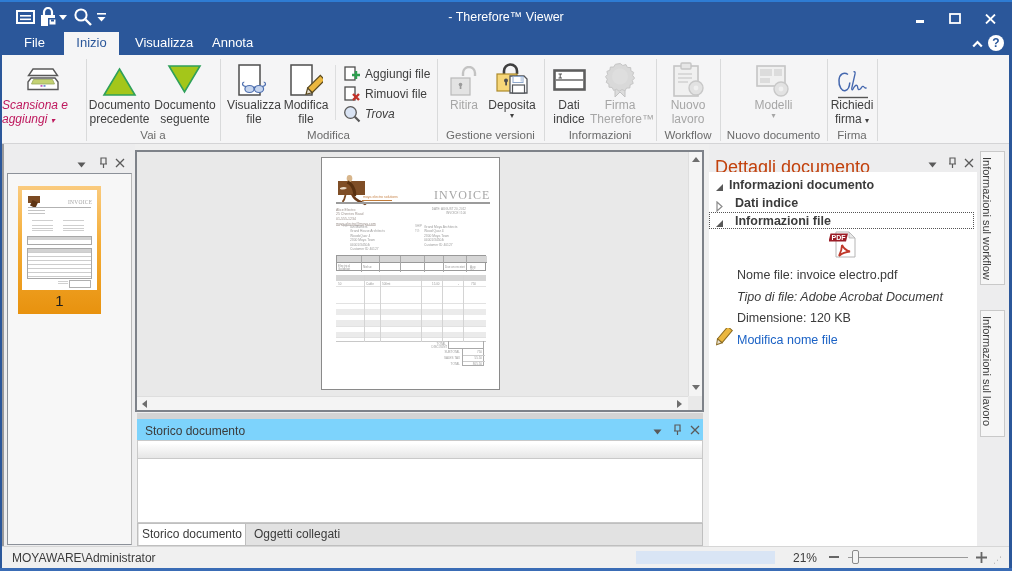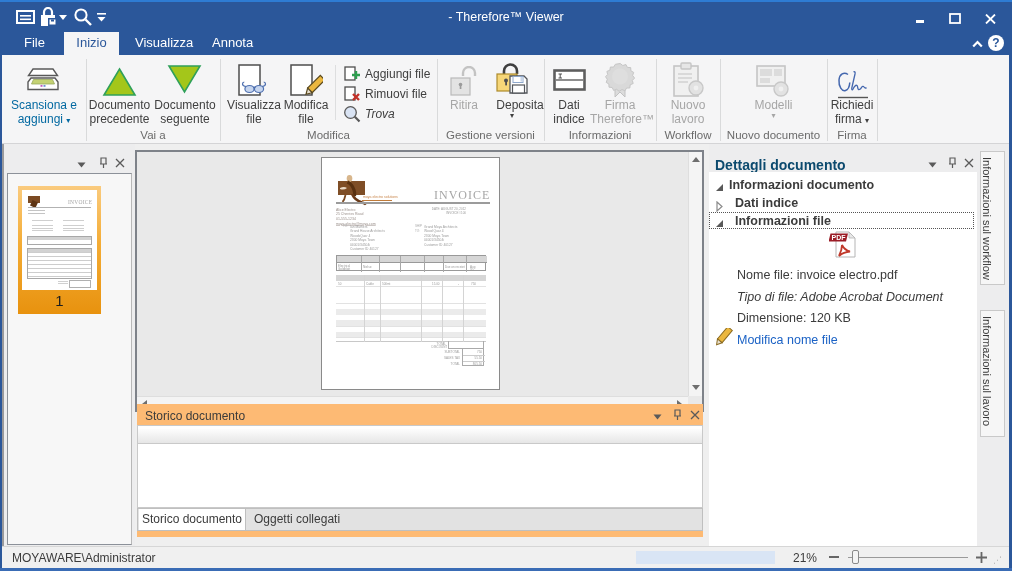--- a/index.html
+++ b/index.html
@@ -81,21 +81,21 @@
   <div class="abs" style="left:720px;top:74px;width:107px;text-align:center;font-size:11.5px;color:#6B6B6B;">Nuovo documento</div>
   <div class="abs" style="left:827px;top:74px;width:50px;text-align:center;font-size:11.5px;color:#6B6B6B;">Firma</div>
 
   <svg class="abs" style="left:27px;top:13px;" width="32" height="23" viewBox="0 0 32 23">
     <path d="M6 1 L26 1 L30.5 7.5 L1.5 7.5 Z" fill="#fff" stroke="#595959" stroke-width="1.4"></path>
     <path d="M4 10 L28 10 L31 14 L31 21.5 L1 21.5 L1 14 Z" fill="#fff" stroke="#595959" stroke-width="1.4"></path>
     <path d="M6.5 11.5 L25.5 11.5 L27.5 16 L4.5 16 Z" fill="#C4D273" stroke="#98A85C" stroke-width="0.8"></path>
     <rect x="13.5" y="17" width="2" height="1.8" fill="#C05AC0"></rect>
     <rect x="16.5" y="17" width="2" height="1.8" fill="#6A8FD0"></rect>
   </svg>
-  <div class="abs" style="left:2px;top:43px;width:84px;text-align:center;font-size:12px;color:#0369a1;line-height:14px;">Scansiona e<br>aggiungi <span style="font-size:8px;">▾</span></div>
+  <div class="abs" style="left:2px;top:43px;width:84px;text-align:left;font-size:12px;color:#be185d;line-height:14px;font-style:italic;">Scansiona e<br>aggiungi <span style="font-size:8px;">▾</span></div>
 
   <svg class="abs" style="left:102px;top:12px;" width="35" height="30" viewBox="0 0 35 30">
     <path d="M17.5 2 L33 28 L2 28 Z" fill="#A4C61A" stroke="#2FA05A" stroke-width="1.6"></path>
   </svg>
   <div class="abs" style="left:86px;top:43px;width:67px;text-align:center;font-size:12px;color:#404040;line-height:14px;">Documento<br>precedente</div>
   <svg class="abs" style="left:167px;top:9px;" width="35" height="30" viewBox="0 0 35 30">
     <path d="M2 2 L33 2 L17.5 28 Z" fill="#A4C61A" stroke="#2FA05A" stroke-width="1.6"></path>
   </svg>
   <div class="abs" style="left:152px;top:43px;width:66px;text-align:center;font-size:12px;color:#404040;line-height:14px;">Documento<br>seguente</div>
 
@@ -149,21 +149,21 @@
     <rect x="3" y="12" width="20" height="17" fill="#F6D678" stroke="#AD8A2B" stroke-width="1.2"></rect>
     <circle cx="12" cy="18.5" r="2" fill="#4F4F4F"></circle>
     <rect x="11.2" y="19" width="1.8" height="4.4" fill="#4F4F4F"></rect>
     <g>
       <path d="M16 14 L30 14 L33 17 L33 31 L16 31 Z" fill="#fff" stroke="#53565B" stroke-width="1.3"></path>
       <rect x="19" y="14.5" width="10" height="6" fill="#fff" stroke="#8FA8CC" stroke-width="1"></rect>
       <rect x="26.5" y="15" width="2.4" height="4.6" fill="#C9D6E8"></rect>
       <rect x="18.5" y="23" width="12" height="8" fill="#fff" stroke="#53565B" stroke-width="1.2"></rect>
     </g>
   </svg>
-  <div class="abs" style="left:483px;top:43px;width:58px;text-align:center;font-size:12px;color:#404040;margin-left:8px;">Deposita</div>
+  <div class="abs" style="left:483px;top:43px;width:58px;text-align:center;font-size:12px;color:#404040;">Deposita</div>
   <div class="abs" style="left:483px;top:56px;width:58px;text-align:center;font-size:8px;color:#404040;">▾</div>
 
   <svg class="abs" style="left:553px;top:14px;" width="33" height="22" viewBox="0 0 33 22">
     <rect x="1.5" y="1.5" width="30" height="19" fill="#fff" stroke="#5E5E5E" stroke-width="2.6"></rect>
     <line x1="3" y1="11" x2="30" y2="11" stroke="#5E5E5E" stroke-width="1.4"></line>
     <path d="M5.5 5 L9 5 M7.2 5 L7.2 9 M5.5 9 L9 9" stroke="#3F3F3F" stroke-width="0.9" fill="none"></path>
   </svg>
   <div class="abs" style="left:544px;top:43px;width:50px;text-align:center;font-size:12px;color:#404040;line-height:14px;">Dati<br>indice</div>
 
   <svg class="abs" style="left:605px;top:7px;" width="30" height="36" viewBox="0 0 30 36">
@@ -320,42 +320,42 @@
         <path d="M5 0 L0 4 L5 8 Z" fill="#6E6E6E"></path>
       </svg>
     <svg class="abs" style="left:540px;top:3px;" width="5" height="8" viewBox="0 0 5 8">
         <path d="M0 0 L5 4 L0 8 Z" fill="#6E6E6E"></path>
       </svg>
   </div>
 </div>
 
 <div class="abs" style="left:137px;top:413px;width:566px;height:6px;background:#D4D4D4;"></div>
 
-<div class="abs" id="bottompanel" style="left:137px;top:404px;width:566px;height:133px;background:#fdba74;">
+<div class="abs" id="bottompanel" style="left:137px;top:419px;width:566px;height:133px;background:#7dd3fc;">
   <div class="abs" style="left:8px;top:5px;font-size:12px;color:#3B3B3B;">Storico documento</div>
   <svg class="abs" style="left:516px;top:10px;" width="9" height="6" viewBox="0 0 9 6">
       <path d="M0.5 0.5 L8.5 0.5 L4.5 5.5 Z" fill="#5A5A5A"></path>
     </svg>
   <svg class="abs" style="left:535px;top:5px;" width="11" height="12" viewBox="0 0 11 12">
     <path d="M3 1 L8 1 L8 7 L3 7 Z M2 7 L9 7 M5.5 7 L5.5 11" stroke="#5A5A5A" stroke-width="1.2" fill="none"></path>
   </svg>
   <svg class="abs" style="left:553px;top:6px;" width="10" height="10" viewBox="0 0 10 10">
       <path d="M1 1 L9 9 M9 1 L1 9" stroke="#5A5A5A" stroke-width="1.3"></path>
     </svg>
   <div class="abs" style="left:0;top:21px;width:566px;height:83px;background:#fff;border:1px solid #C9C9C9;">
     <div class="abs" style="left:0;top:3px;width:564px;height:15px;background:linear-gradient(180deg,#FDFDFD,#E6E6E6);border-bottom:1px solid #C9C9C9;"></div>
   </div>
   <div class="abs" style="left:0;top:104px;width:566px;height:23px;background:#E2E2E2;border:1px solid #BFBFBF;">
     <div class="abs" style="left:1px;top:0;width:107px;height:21px;background:#fff;border-right:1px solid #BFBFBF;font-size:12px;color:#3B3B3B;text-align:center;line-height:21px;">Storico documento</div>
     <div class="abs" style="left:116px;top:0;height:21px;font-size:12px;color:#3B3B3B;line-height:21px;">Oggetti collegati</div>
   </div>
 </div>
 
 <div class="abs" id="rightpanel" style="left:709px;top:144px;width:268px;height:402px;background:#EDEDEE;">
-  <div class="abs" style="left:6px;top:13px;font-size:14px;font-weight:bold;color:#0c4a6e;">Dettagli documento</div>
+  <div class="abs" style="left:6px;top:13px;font-size:18px;font-weight:normal;color:#c2410c;">Dettagli documento</div>
   <svg class="abs" style="left:219px;top:18px;" width="9" height="6" viewBox="0 0 9 6">
       <path d="M0.5 0.5 L8.5 0.5 L4.5 5.5 Z" fill="#5A5A5A"></path>
     </svg>
   <svg class="abs" style="left:238px;top:13px;" width="11" height="12" viewBox="0 0 11 12">
     <path d="M3 1 L8 1 L8 7 L3 7 Z M2 7 L9 7 M5.5 7 L5.5 11" stroke="#5A5A5A" stroke-width="1.2" fill="none"></path>
   </svg>
   <svg class="abs" style="left:255px;top:14px;" width="10" height="10" viewBox="0 0 10 10">
       <path d="M1 1 L9 9 M9 1 L1 9" stroke="#5A5A5A" stroke-width="1.3"></path>
     </svg>
   <div class="abs" style="left:0;top:28px;width:268px;height:374px;background:#fff;">

